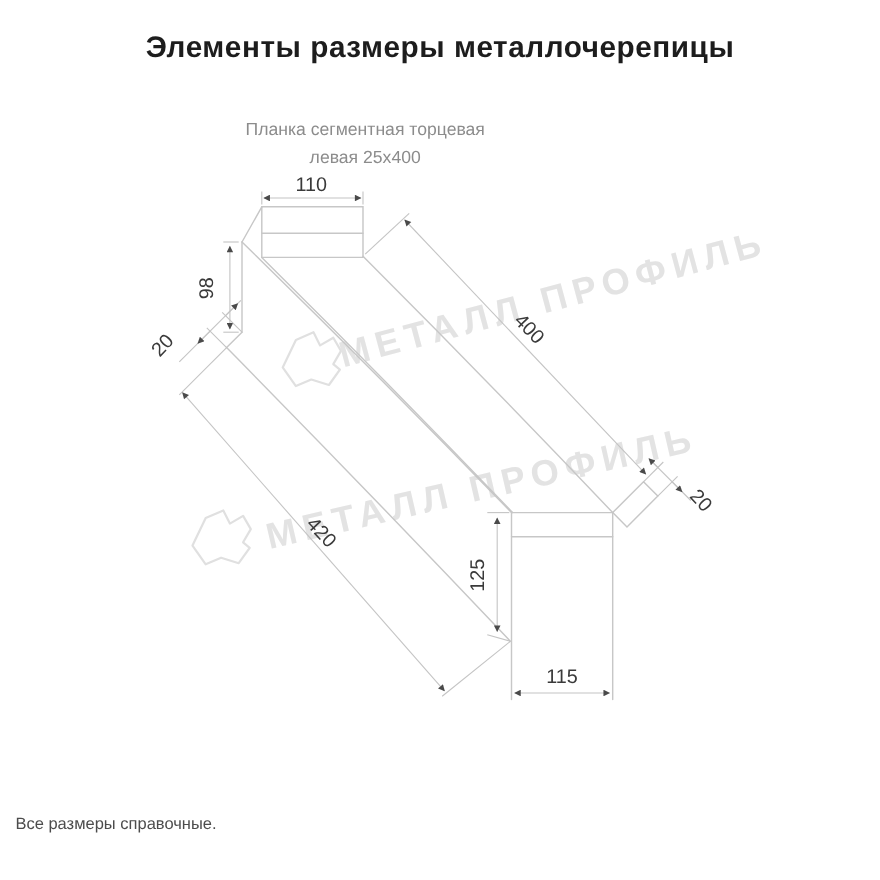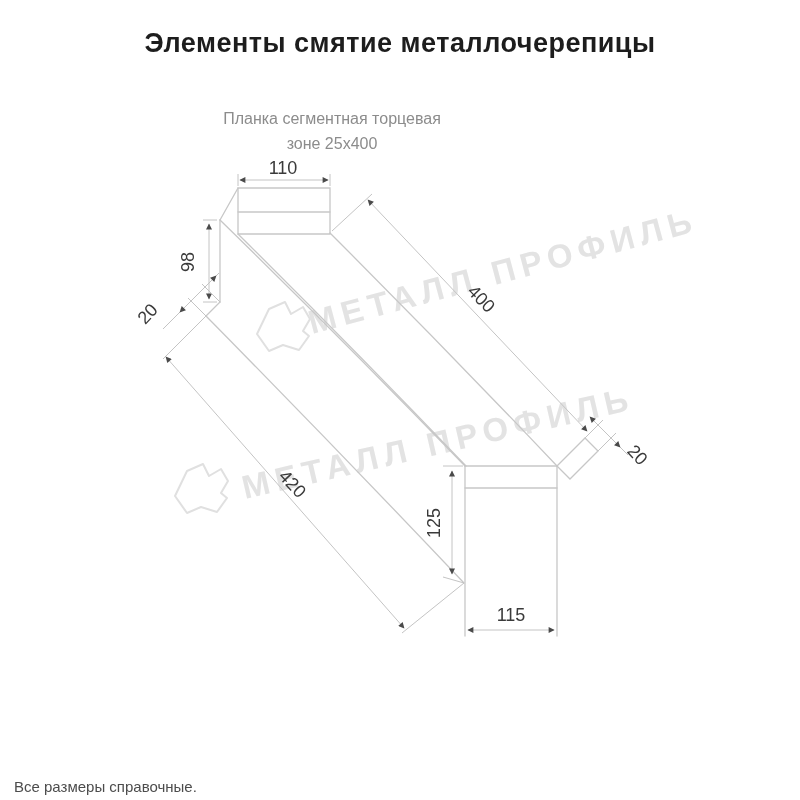--- a/index.html
+++ b/index.html
@@ -2,41 +2,41 @@
 <html><head>
 <meta charset="utf-8">
 <style>
   html,body{margin:0;padding:0;background:#ffffff;}
   .page{position:relative;width:800px;height:800px;background:#fff;overflow:hidden;
         font-family:"Liberation Sans", sans-serif;}
   .title{position:absolute;top:28px;left:0;width:800px;text-align:center;
          font-size:27px;font-weight:bold;color:#1d1d1d;letter-spacing:.5px;}
   .subtitle{position:absolute;top:106px;left:0;width:664px;text-align:center;
             font-size:16px;line-height:25px;color:#8c8c8c;}
-  .footnote{position:absolute;left:14px;top:739px;font-size:15px;line-height:22px;color:#4c4c4c;margin-top:37px;}
+  .footnote{position:absolute;left:14px;top:739px;font-size:15px;line-height:22px;color:#4c4c4c;}
   svg.drawing{position:absolute;left:0;top:0;}
   .shape{stroke:#c7c7c7;stroke-width:1.3;fill:none;stroke-linecap:round;}
   .thin{stroke:#c4c4c4;stroke-width:1;fill:none;}
   .dim{marker-start:url(#arr);marker-end:url(#arr);}
   .arrseg{marker-end:url(#arr);}
   .dimtxt{font-family:"Liberation Sans",sans-serif;font-size:18px;fill:#3a3a3a;text-anchor:middle;}
   .wm-text{font-family:"Liberation Sans",sans-serif;font-size:33px;font-weight:bold;
            letter-spacing:6px;fill:#e3e3e3;}
   .wm-logo{stroke:#e0e0e0;stroke-width:2;fill:none;stroke-linejoin:round;}
 </style>
 </head>
 <body>
 
 <div class="page">
 
-  <div class="title">Элементы смятие металлочерепицы</div>
+  <div class="title">Элементы размеры металлочерепицы</div>
 
   <div class="subtitle">
     <div>Планка сегментная торцевая</div>
-    <div>зоне 25х400</div>
+    <div>левая 25х400</div>
   </div>
 
   <svg class="drawing" width="800" height="800" viewBox="0 0 800 800">
     <defs>
       <marker id="arr" viewBox="0 0 10 10" refX="9" refY="5" markerWidth="9" markerHeight="6" orient="auto-start-reverse">
         <path d="M0,0 L10,5 L0,10 Z" fill="#4a4a4a"></path>
       </marker>
       <path id="mp-logo" class="wm-logo" d="M5,34 L17,9 L33,2 L39,14 L51,7 L58,19 L51,31 L57,36 L47,50 L31,45 L17,51 Z"></path>
     </defs>
 

